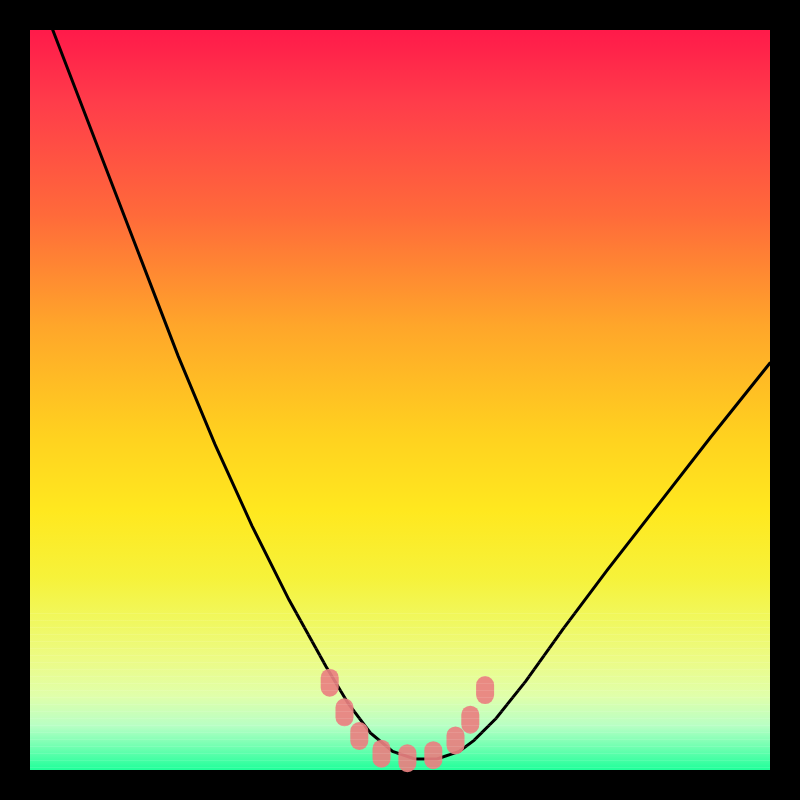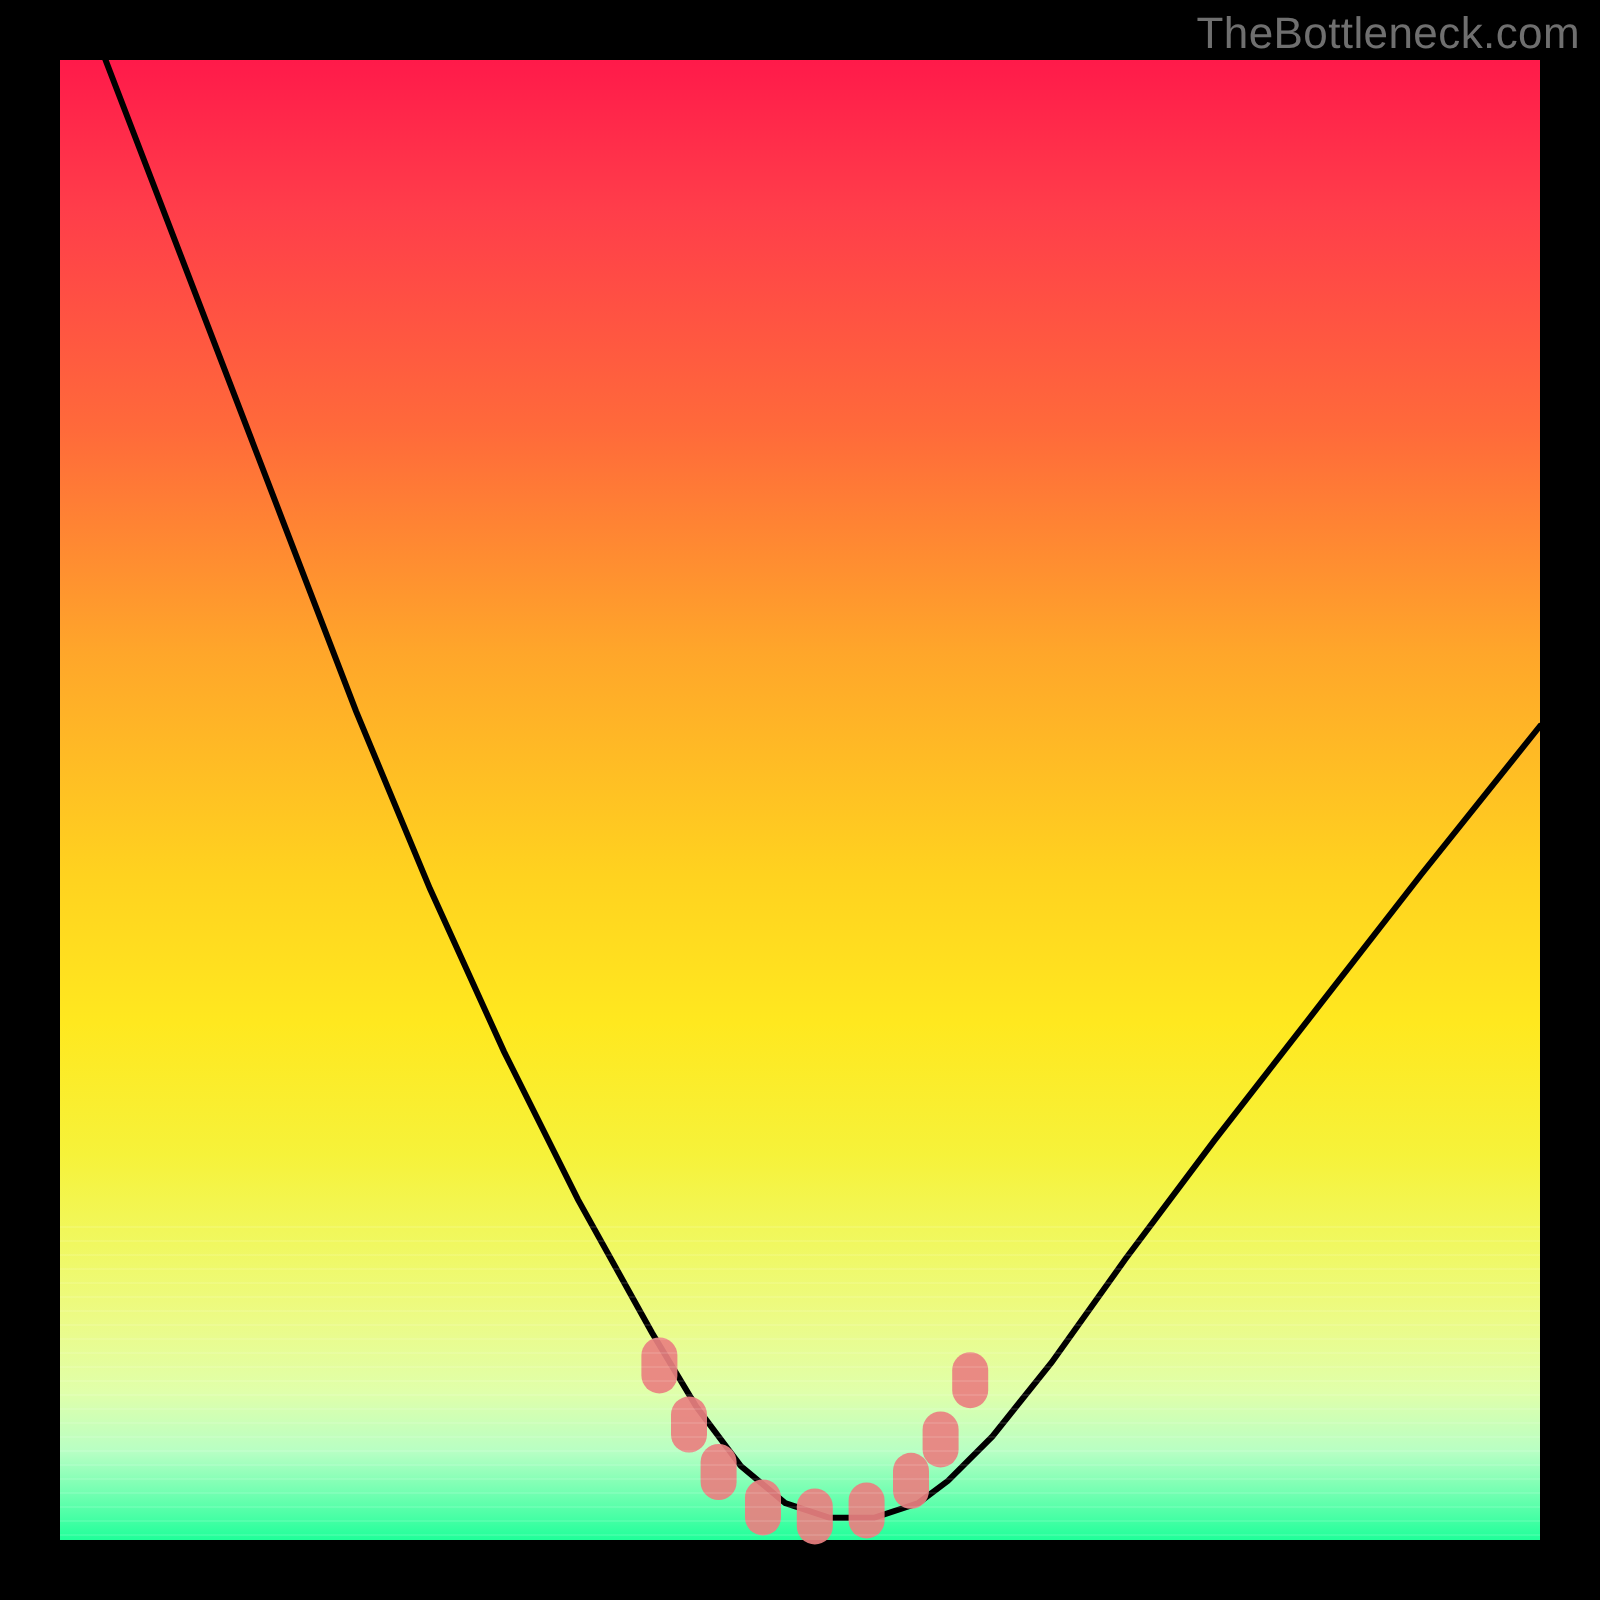--- a/index.html
+++ b/index.html
@@ -88,14 +88,13 @@
           <rect x="320.3" y="692.0" width="18" height="28" rx="9" ry="9" fill="#e98080" fill-opacity="0.92"></rect>
           <rect x="342.5" y="709.7" width="18" height="28" rx="9" ry="9" fill="#e98080" fill-opacity="0.92"></rect>
           <rect x="368.4" y="714.2" width="18" height="28" rx="9" ry="9" fill="#e98080" fill-opacity="0.92"></rect>
           <rect x="394.3" y="711.2" width="18" height="28" rx="9" ry="9" fill="#e98080" fill-opacity="0.92"></rect>
           <rect x="416.5" y="696.4" width="18" height="28" rx="9" ry="9" fill="#e98080" fill-opacity="0.92"></rect>
           <rect x="431.3" y="675.7" width="18" height="28" rx="9" ry="9" fill="#e98080" fill-opacity="0.92"></rect>
           <rect x="446.1" y="646.1" width="18" height="28" rx="9" ry="9" fill="#e98080" fill-opacity="0.92"></rect>
         </g>
     </svg>
   </div>
-  <div class="watermark">TheBottleneck.com</div>
 </div>
 
 </body></html>

